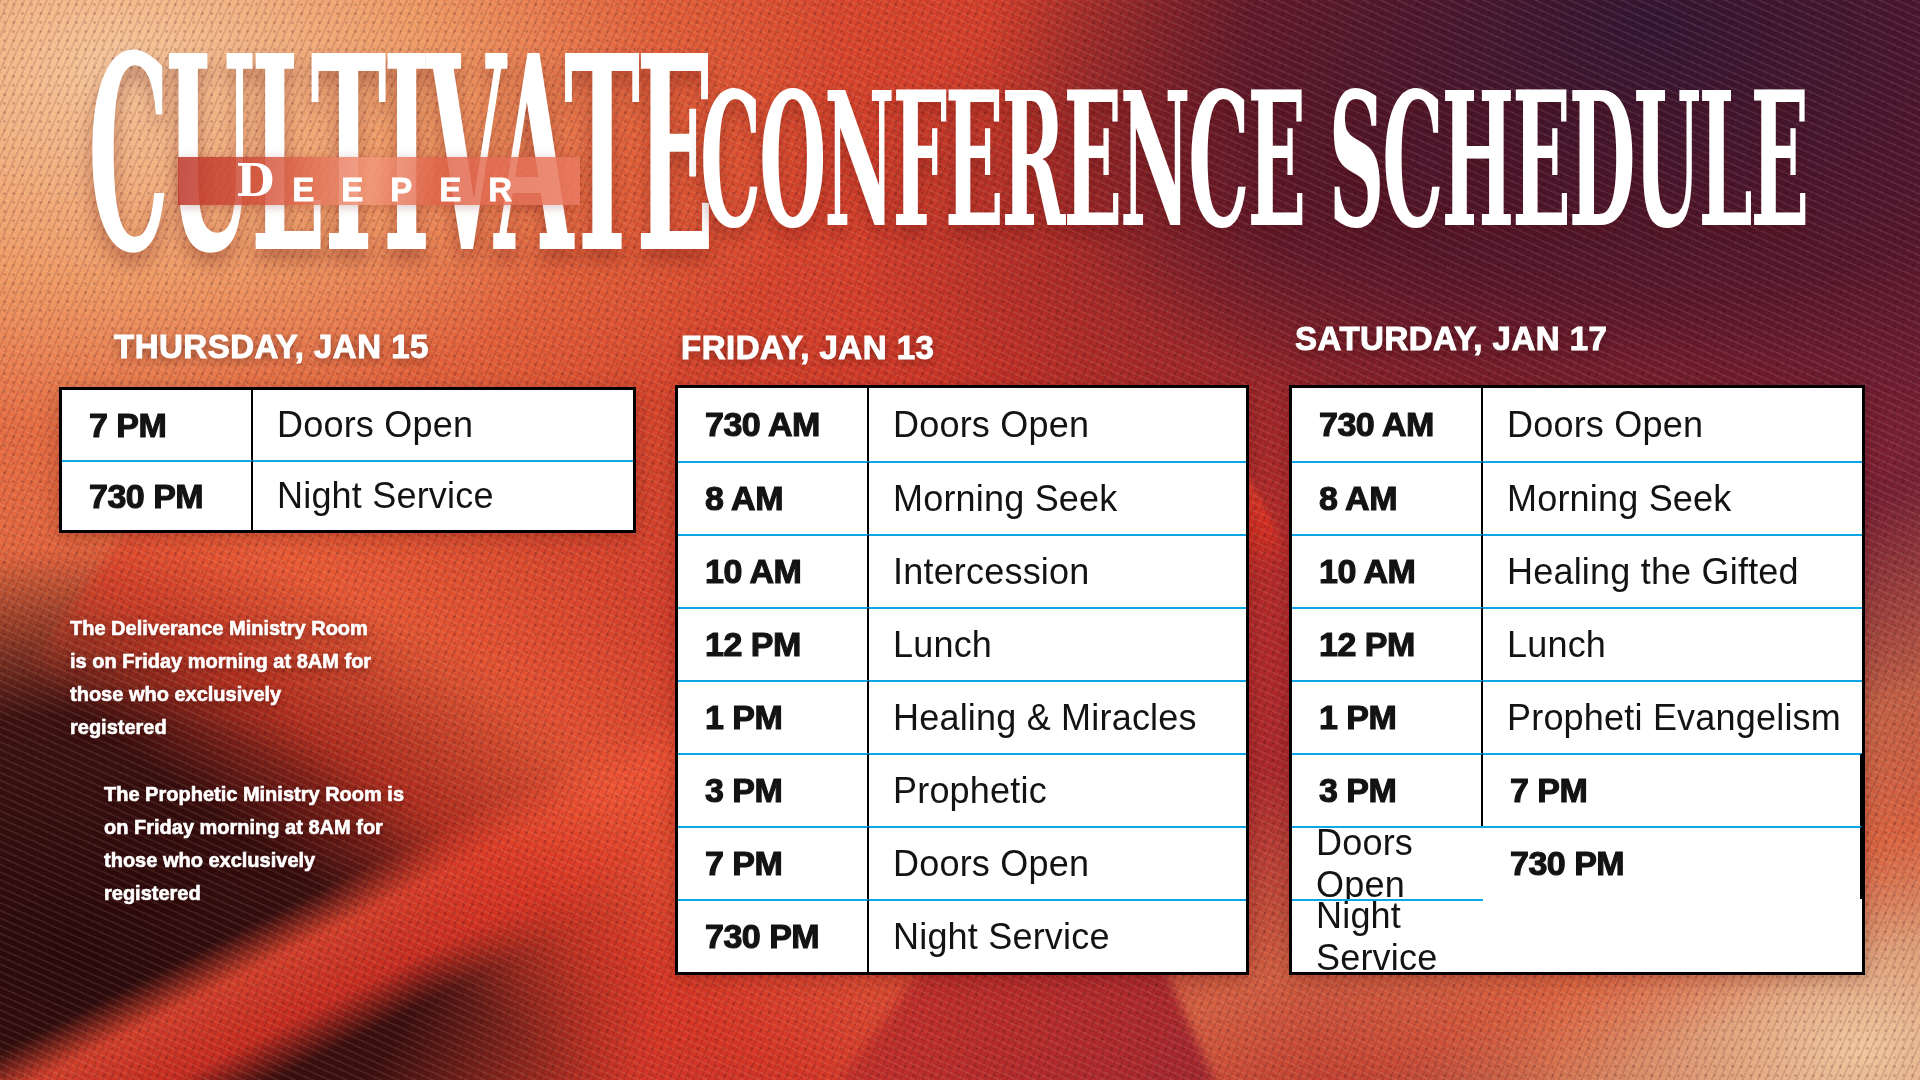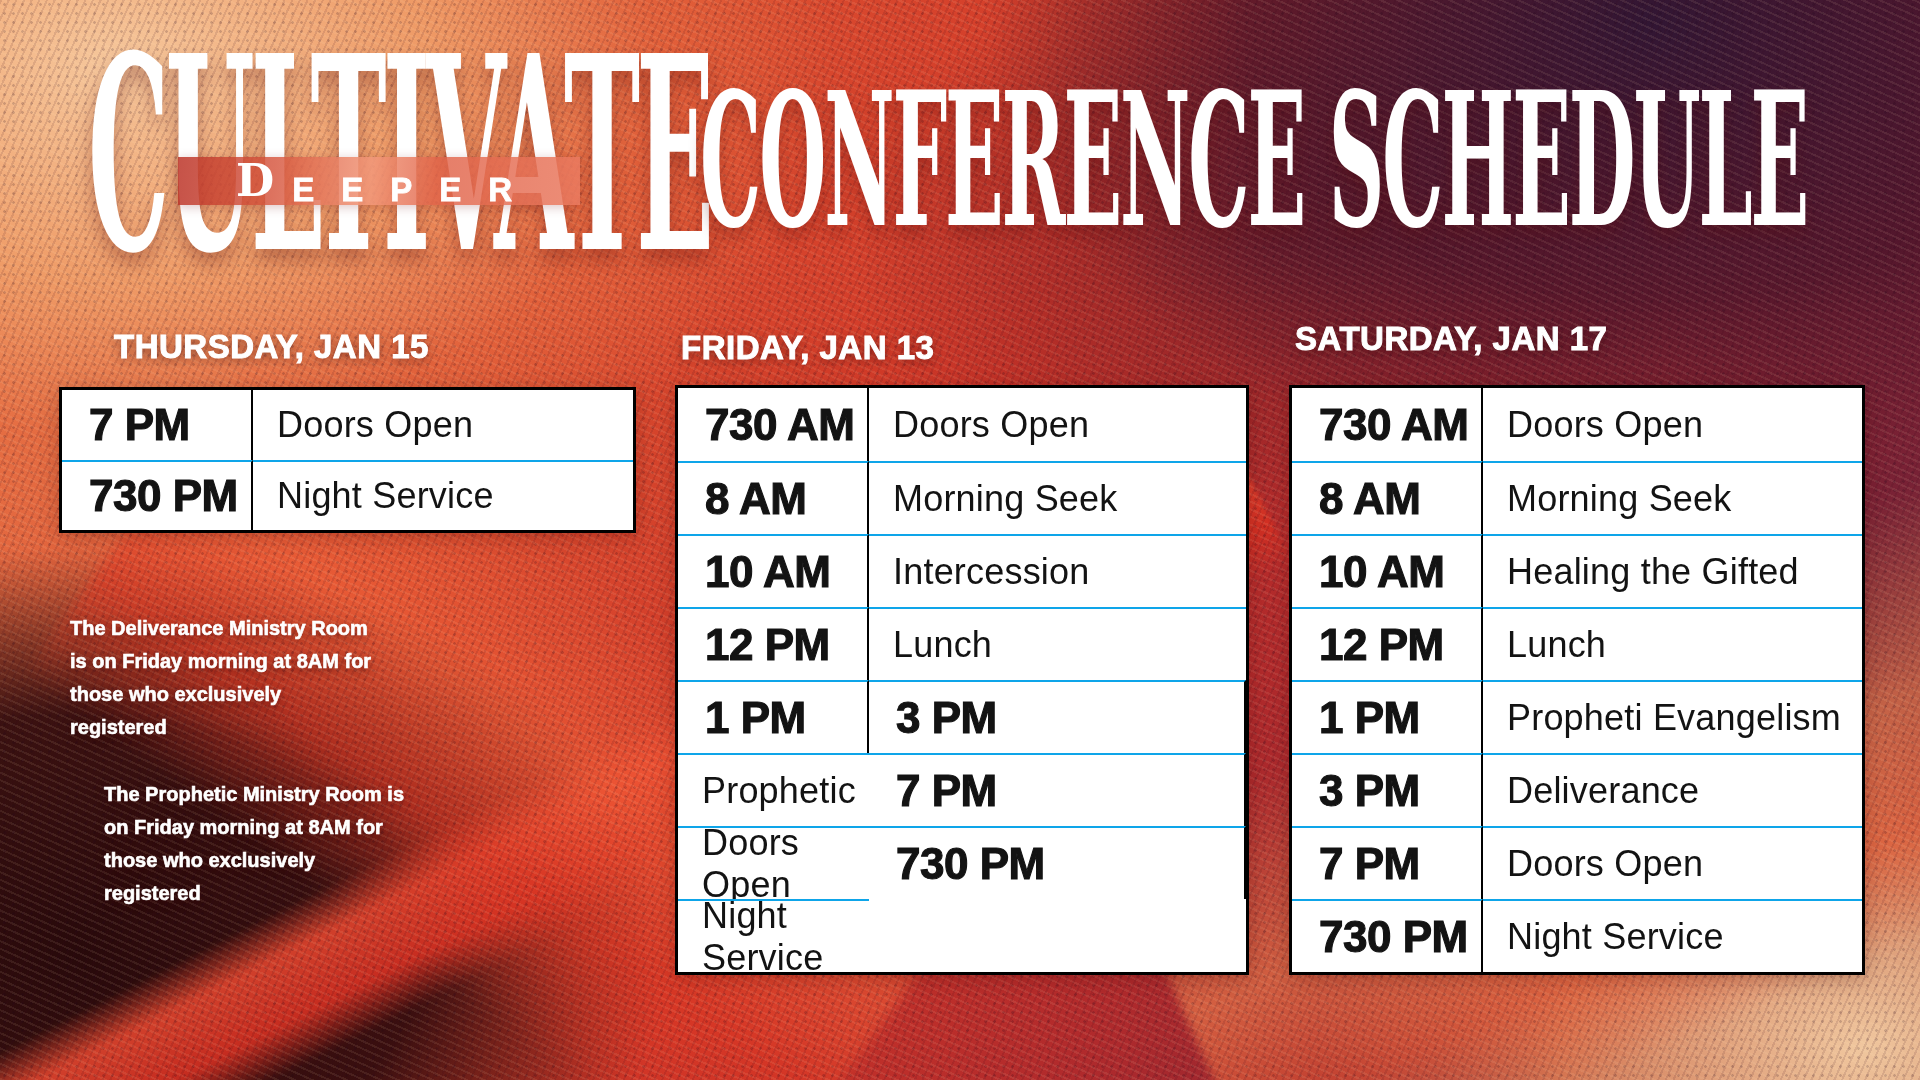--- a/index.html
+++ b/index.html
@@ -48,21 +48,21 @@
   .lbl-fri{left:681px;top:331px;}
   .lbl-sat{left:1295px;top:322px;}
 
   .sched{position:absolute;z-index:4;background:#fff;border:3px solid #000;display:grid;grid-template-columns:191px 1fr;
     box-shadow:0 4px 18px rgba(60,5,5,.25);}
   .t-thu{left:59px;top:387px;width:571px;grid-auto-rows:70px;}
   .t-fri{left:675px;top:385px;width:568px;grid-auto-rows:73px;}
   .t-sat{left:1289px;top:385px;width:570px;grid-auto-rows:73px;}
   .cell{display:flex;align-items:center;color:#131313;border-top:2px solid #0ea5e9;overflow:hidden;}
   .sched .cell:nth-child(-n+2){border-top:none;}
-  .c-time{font-weight:700;font-size:44px;padding-left:27px;letter-spacing:-.5px;border-right:2px solid #000;
+  .c-time{font-weight:700;font-size:34px;padding-left:27px;letter-spacing:-.5px;border-right:2px solid #000;
     -webkit-text-stroke:1.1px #131313;}
   .c-event{font-weight:400;font-size:36px;padding-left:24px;letter-spacing:.2px;}
 
   
   .note{position:absolute;z-index:4;color:#fff;font-weight:700;font-size:20px;line-height:33px;white-space:pre-line;
     -webkit-text-stroke:.6px #fff;text-shadow:0 3px 10px rgba(55,5,5,.55);}
   .note-1{left:70px;top:612px;}
   .note-2{left:80px;top:778px;margin-left:24px;}
 </style>
 </head>
@@ -106,20 +106,21 @@
   <div class="sched t-fri">
     <div class="cell c-time">730 AM</div>
     <div class="cell c-event">Doors Open</div>
     <div class="cell c-time">8 AM</div>
     <div class="cell c-event">Morning Seek</div>
     <div class="cell c-time">10 AM</div>
     <div class="cell c-event">Intercession</div>
     <div class="cell c-time">12 PM</div>
     <div class="cell c-event">Lunch</div>
     <div class="cell c-time">1 PM</div>
+    <div class="cell c-event">Healing &amp; Miracles</div>
     <div class="cell c-time">3 PM</div>
     <div class="cell c-event">Prophetic</div>
     <div class="cell c-time">7 PM</div>
     <div class="cell c-event">Doors Open</div>
     <div class="cell c-time">730 PM</div>
     <div class="cell c-event">Night Service</div>
   </div>
 
   <div class="day-label lbl-sat">SATURDAY, JAN 17</div>
   <div class="sched t-sat">
@@ -127,20 +128,19 @@
     <div class="cell c-event">Doors Open</div>
     <div class="cell c-time">8 AM</div>
     <div class="cell c-event">Morning Seek</div>
     <div class="cell c-time">10 AM</div>
     <div class="cell c-event">Healing the Gifted</div>
     <div class="cell c-time">12 PM</div>
     <div class="cell c-event">Lunch</div>
     <div class="cell c-time">1 PM</div>
     <div class="cell c-event">Propheti Evangelism</div>
     <div class="cell c-time">3 PM</div>
-    <div class="cell c-event">Deliverance</div>
     <div class="cell c-time">7 PM</div>
     <div class="cell c-event">Doors Open</div>
     <div class="cell c-time">730 PM</div>
     <div class="cell c-event">Night Service</div>
   </div>
 
 </div>
 
 </body></html>

